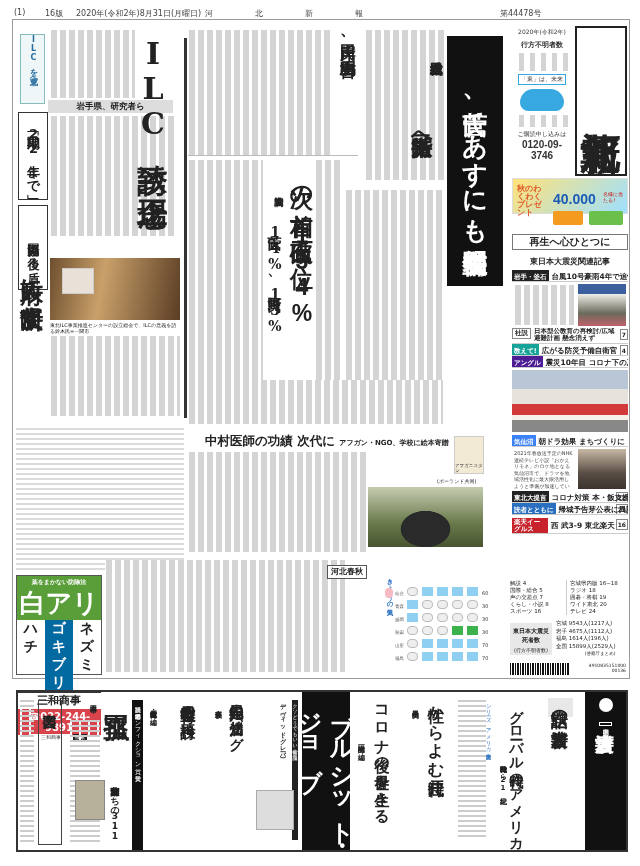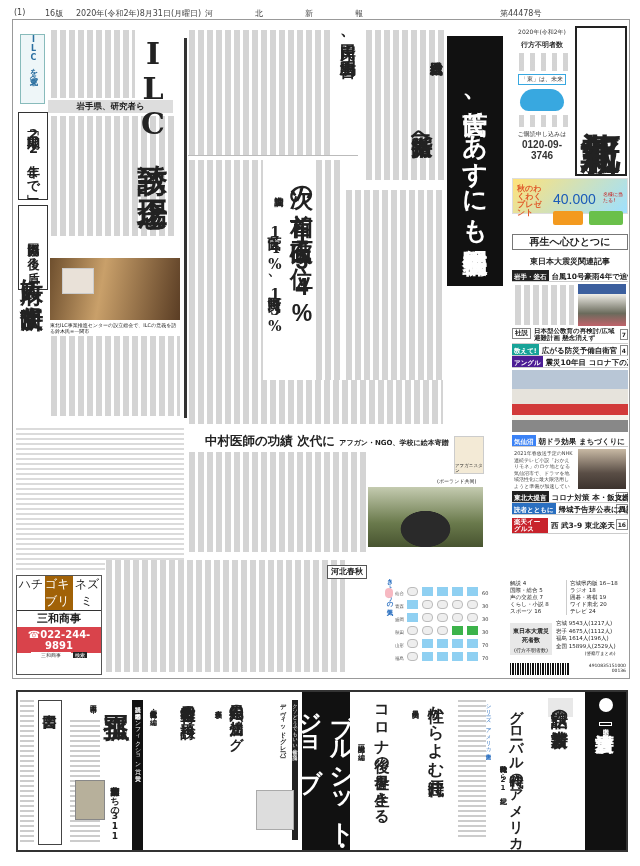--- a/index.html
+++ b/index.html
@@ -76,21 +76,21 @@
   <div class="filler" style="height:18px;margin:3px 4px"></div>
   <div style="border:1px solid #38a8e0;display:inline-block;padding:0 2px">「東」は、未来</div>
   <div class="logo"></div>
   <div class="filler" style="height:12px;margin:3px 4px"></div>
   <div>ご購読申し込みは</div>
   <div class="phone">0120-09-3746</div>
 </div>
 
 <div class="abs promo">
   <div style="position:absolute;left:4px;top:6px;font-size:8px;font-weight:bold;color:#e05a2a;width:30px;line-height:1">秋のわくわくプレゼント</div>
-  <div style="position:absolute;left:40px;top:12px;font-size:14px;font-weight:normal;color:#1a5bb8;font-family:'Liberation Sans',sans-serif">40.000</div>
+  <div style="position:absolute;left:40px;top:12px;font-size:14px;font-weight:bold;color:#1a5bb8;font-family:'Liberation Sans',sans-serif">40.000</div>
   <div style="position:absolute;left:90px;top:12px;font-size:5px;color:#c00;width:25px">名様に当たる!</div>
   <div class="card" style="left:40px;top:32px;width:30px;height:14px;background:#f39a1f"></div>
   <div class="card" style="left:76px;top:32px;width:34px;height:14px;background:#6ac04a"></div>
 </div>
 
 <div class="abs box-title">再生へ心ひとつに</div>
 <div class="abs" style="top:256px;left:512px;width:116px">
   <div class="idx-h">東日本大震災関連記事</div>
   <div class="row" style="margin-top:3px"><span class="tag" style="background:#222">岩手・釜石</span><span>台風10号豪雨4年で追悼</span></div>
   <div style="height:46px;position:relative">
@@ -240,23 +240,27 @@
     <div style="font-size:4.5px;text-align:right">(警察庁まとめ)</div>
   </div>
 </div>
 <div class="abs barcode"></div>
 <div class="abs" style="top:663px;left:574px;font-size:4.5px;text-align:right;width:52px">
   <div>4910835151000</div>
     <div>00136</div>
 </div>
 
 <div class="abs ad-shiro">
-  <div style="display:flex;font-size:12px;font-weight:normal;border-bottom:1px solid #333">
+  <div style="background:#5a9e3a;height:44px;padding:2px;text-align:center">
+    <div style="font-size:6px;color:#fff;font-weight:bold">薬をまかない防除法</div>
+    <div style="font-size:26px;color:#fff;font-weight:bold;line-height:32px">白アリ</div>
+  </div>
+  <div style="display:flex;font-size:14px;font-weight:bold;border-bottom:1px solid #333">
     <span style="flex:1;text-align:center">ハチ</span>
-      <span style="flex:1;text-align:left;background:#a16207;color:#fff">ゴキブリ</span>
+      <span style="flex:1;text-align:center;background:#0369a1;color:#fff">ゴキブリ</span>
       <span style="flex:1;text-align:center">ネズミ</span>
   </div>
   <div style="font-size:11px;font-weight:bold;text-align:center;line-height:16px">三和商事</div>
   <div style="background:#d9434b;color:#fff;height:26px;padding:2px;text-align:center">
     <div style="font-size:10px;font-weight:bold">☎022-244-9891</div>
     <div style="display:flex;justify-content:center;gap:2px;margin-top:1px">
       <span style="background:#fff;color:#333;font-size:5px;width:40px">三和商事</span>
       <span style="background:#222;font-size:5px;width:14px">検索</span>
     </div>
   </div>

